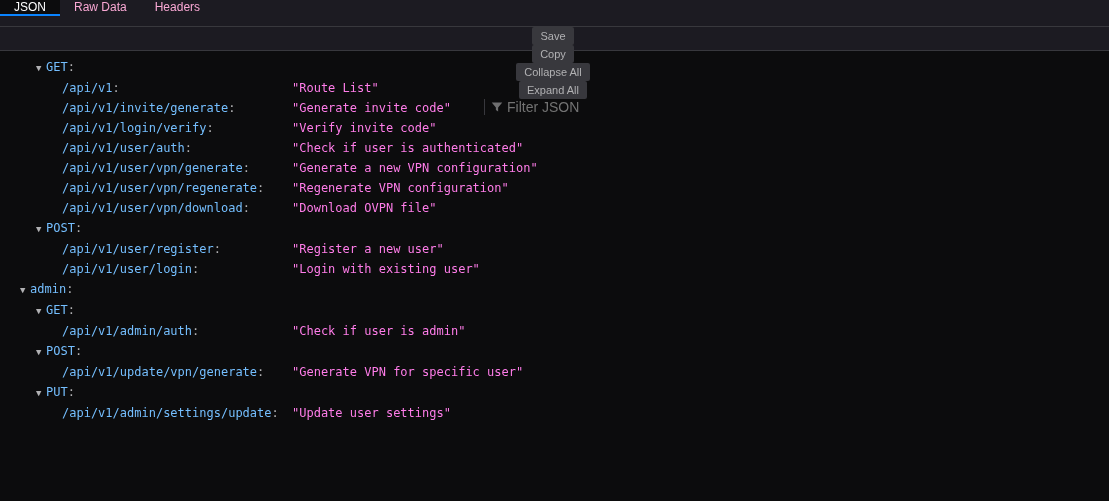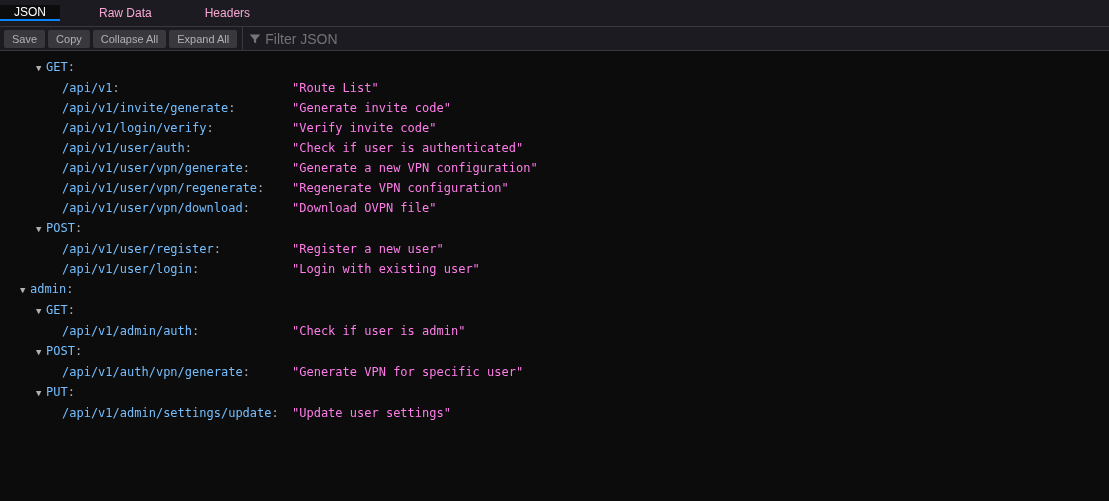--- a/index.html
+++ b/index.html
@@ -10,24 +10,23 @@
       font-size: 12px;
       width: 1109px;
       height: 501px;
       overflow: hidden;
     }
     .tabs {
       display: flex;
       background: #1c1b22;
       border-bottom: 1px solid #38383d;
       height: 27px;
-      align-items: center;
+      align-items: flex-start;
       font-family: -apple-system, BlinkMacSystemFont, "Segoe UI", sans-serif;
       font-size: 12px;
-      gap: 25px;
     }
     .tab {
       padding: 0 14px;
       display: flex;
       align-items: center;
       color: #f9a8d4;
       cursor: pointer;
     }
     .tab.active {
       background: #0c0c0d;
@@ -37,20 +36,21 @@
     .toolbar {
       display: flex;
       align-items: center;
       background: #1c1b22;
       border-bottom: 1px solid #38383d;
       height: 24px;
       padding: 0 4px;
       gap: 0;
       font-family: -apple-system, BlinkMacSystemFont, "Segoe UI", sans-serif;
       font-size: 11px;
+      flex-direction: column;
     }
     .toolbar-btn {
       background: #38383d;
       color: #b1b1b3;
       border: none;
       padding: 2px 8px;
       margin-right: 3px;
       cursor: pointer;
       font-size: 11px;
       border-radius: 2px;
@@ -136,16 +136,16 @@
     <div class="node indent-3 kv-row"><span class="toggle"></span><span class="key-cell"><span class="key">/api/v1/user/vpn/generate</span><span class="colon">:</span></span><span class="val">"Generate a new VPN configuration"</span></div>
     <div class="node indent-3 kv-row"><span class="toggle"></span><span class="key-cell"><span class="key">/api/v1/user/vpn/regenerate</span><span class="colon">:</span></span><span class="val">"Regenerate VPN configuration"</span></div>
     <div class="node indent-3 kv-row"><span class="toggle"></span><span class="key-cell"><span class="key">/api/v1/user/vpn/download</span><span class="colon">:</span></span><span class="val">"Download OVPN file"</span></div>
     <div class="node indent-2"><span class="toggle">▼</span><span class="key">POST</span><span class="colon">:</span></div>
     <div class="node indent-3 kv-row"><span class="toggle"></span><span class="key-cell"><span class="key">/api/v1/user/register</span><span class="colon">:</span></span><span class="val">"Register a new user"</span></div>
     <div class="node indent-3 kv-row"><span class="toggle"></span><span class="key-cell"><span class="key">/api/v1/user/login</span><span class="colon">:</span></span><span class="val">"Login with existing user"</span></div>
     <div class="node indent-1"><span class="toggle">▼</span><span class="key">admin</span><span class="colon">:</span></div>
     <div class="node indent-2"><span class="toggle">▼</span><span class="key">GET</span><span class="colon">:</span></div>
     <div class="node indent-3 kv-row"><span class="toggle"></span><span class="key-cell"><span class="key">/api/v1/admin/auth</span><span class="colon">:</span></span><span class="val">"Check if user is admin"</span></div>
     <div class="node indent-2"><span class="toggle">▼</span><span class="key">POST</span><span class="colon">:</span></div>
-    <div class="node indent-3 kv-row"><span class="toggle"></span><span class="key-cell"><span class="key">/api/v1/auth/vpn/generate</span><span class="colon">:</span></span><span class="val">"Generate VPN for specific user"</span></div>
+    <div class="node indent-3 kv-row"><span class="toggle"></span><span class="key-cell"><span class="key">/api/v1/update/vpn/generate</span><span class="colon">:</span></span><span class="val">"Generate VPN for specific user"</span></div>
     <div class="node indent-2"><span class="toggle">▼</span><span class="key">PUT</span><span class="colon">:</span></div>
     <div class="node indent-3 kv-row"><span class="toggle"></span><span class="key-cell"><span class="key">/api/v1/admin/settings/update</span><span class="colon">:</span></span><span class="val">"Update user settings"</span></div>
   </div>
 
 </body></html>

